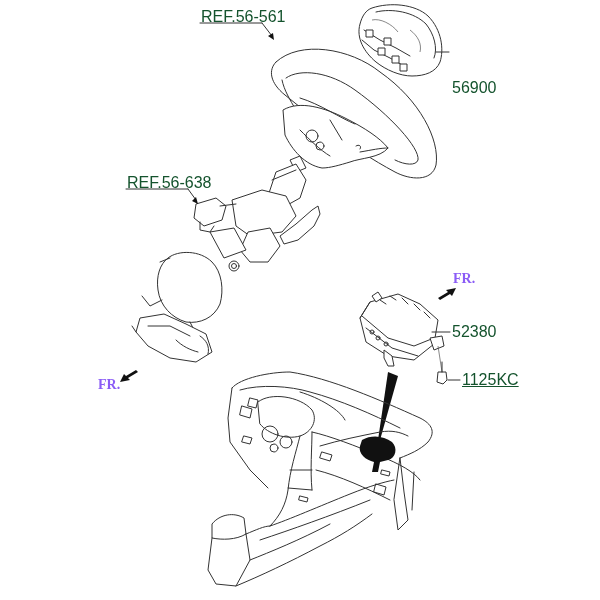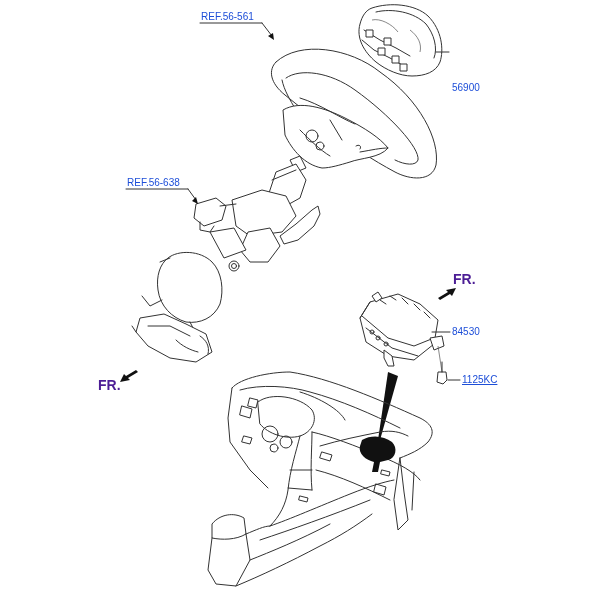--- a/index.html
+++ b/index.html
@@ -1,19 +1,19 @@
 <!DOCTYPE html>
 <html><head>
 <meta charset="utf-8">
 <style>
   html, body { margin: 0; padding: 0; background: #ffffff; }
   body { width: 600px; height: 600px; position: relative; overflow: hidden; font-family: "Liberation Sans", sans-serif; }
   #diagram { position: absolute; left: 0; top: 0; width: 600px; height: 600px; }
-  .lbl { position: absolute; font-family: "Liberation Sans", sans-serif; font-size: 10px; color: #1d4ed8; white-space: nowrap; line-height: 12px; }
-  .fr { position: absolute; font-family: Liberation Sans, sans-serif; font-size: 14px; font-weight: bold; color: #4c1d95; line-height: 14px; text-align: center; }
+  .lbl { position: absolute; font-family: "Liberation Sans", sans-serif; font-size: 16px; color: #14532d; white-space: nowrap; line-height: 12px; }
+  .fr { position: absolute; font-family: Liberation Serif, serif; font-size: 14px; font-weight: bold; color: #8b5cf6; line-height: 14px; text-align: center; }
   .ln { fill: none; stroke: #333; stroke-width: 1; stroke-linejoin: round; stroke-linecap: round; }
   .lt { fill: none; stroke: #555; stroke-width: 0.7; }
   .fillw { fill: #fff; stroke: #333; stroke-width: 1; stroke-linejoin: round; }
   .blk { fill: #111; stroke: none; }
 </style>
 </head>
 <body>
 
 <svg id="diagram" viewBox="0 0 600 600" xmlns="http://www.w3.org/2000/svg">
 
@@ -158,15 +158,15 @@
     <path class="ln" d="M246,534 C256,530 264,526 270,526"></path>
     <path class="ln" d="M236,586 C260,576 290,562 320,546 C340,536 356,526 372,514"></path>
     <path class="ln" d="M250,560 C270,552 300,540 330,524"></path>
   </g>
 </svg>
 
 <div class="lbl" style="left:201px; top:11px;">REF.56-561</div>
 <div class="lbl" style="left:452px; top:46px;margin-top:36px;">56900</div>
 <div class="lbl" style="left:127px; top:177px;">REF.56-638</div>
 <div class="fr" style="left:453px; top:272px;">FR.</div>
-<div class="lbl" style="left:452px; top:326px;">84530</div>
+<div class="lbl" style="left:452px; top:326px;">52380</div>
 <div class="fr" style="left:98px; top:378px;">FR.</div>
 <div class="lbl" style="left:462px; top:374px;text-decoration:underline;">1125KC</div>
 
 </body></html>

